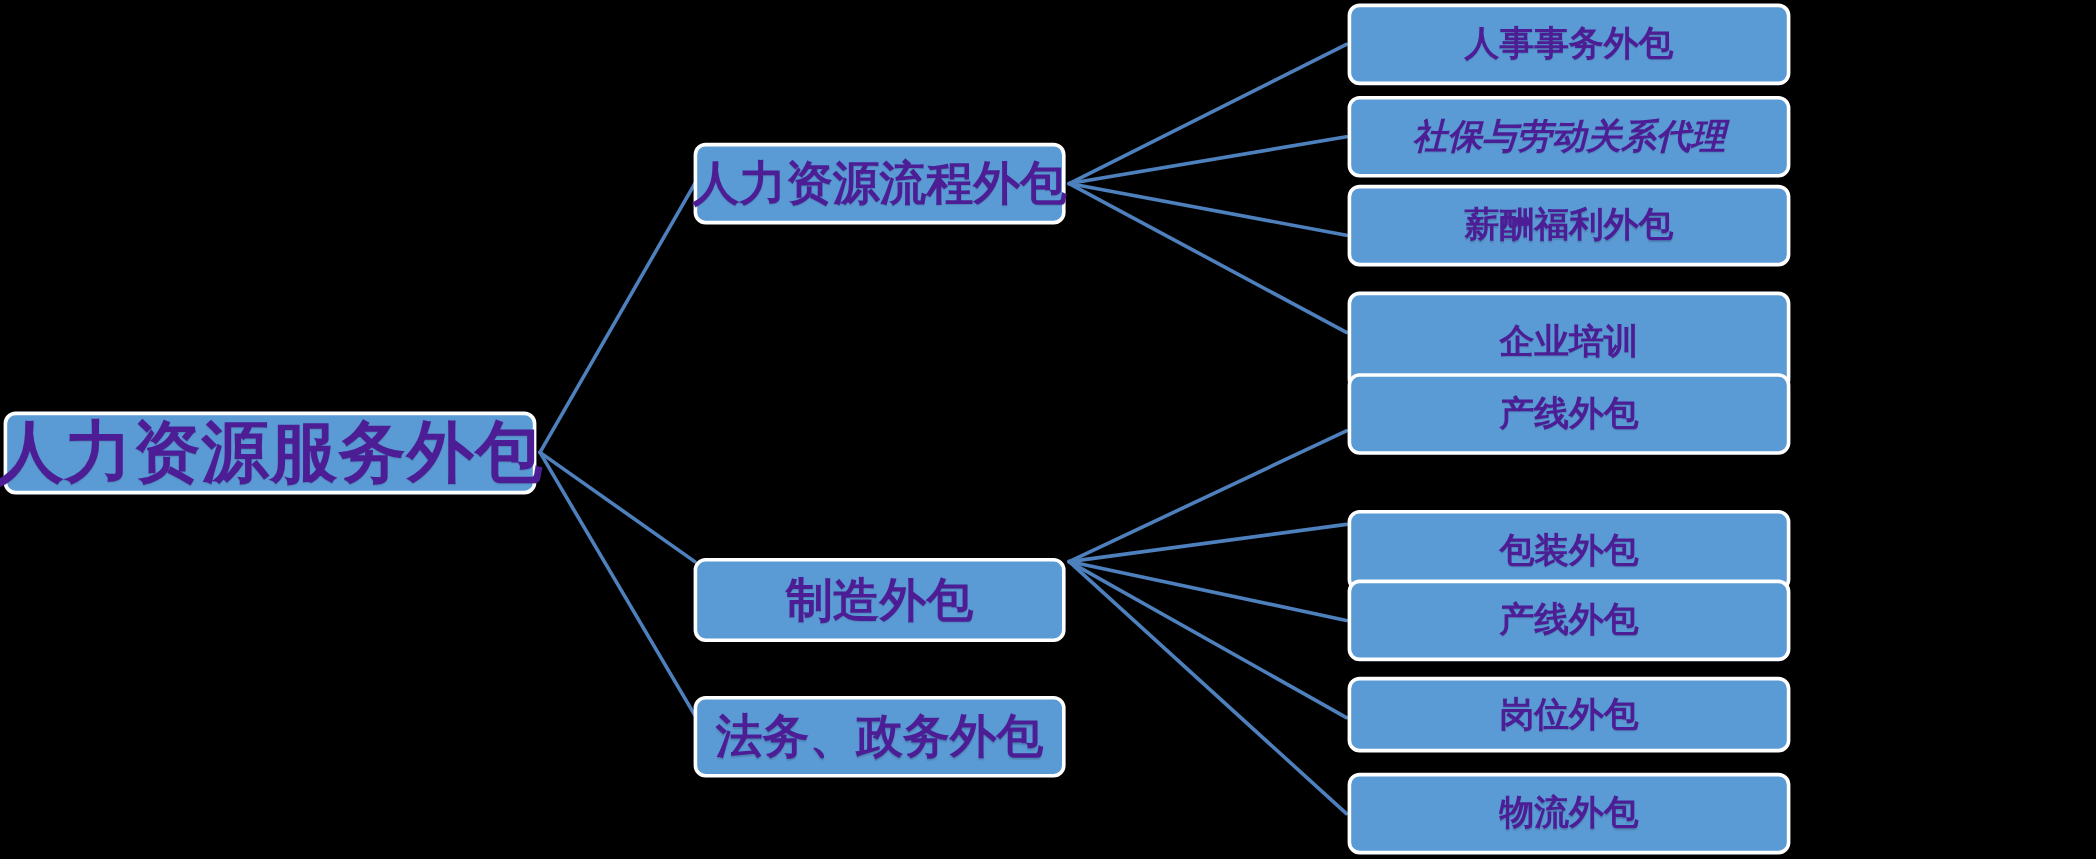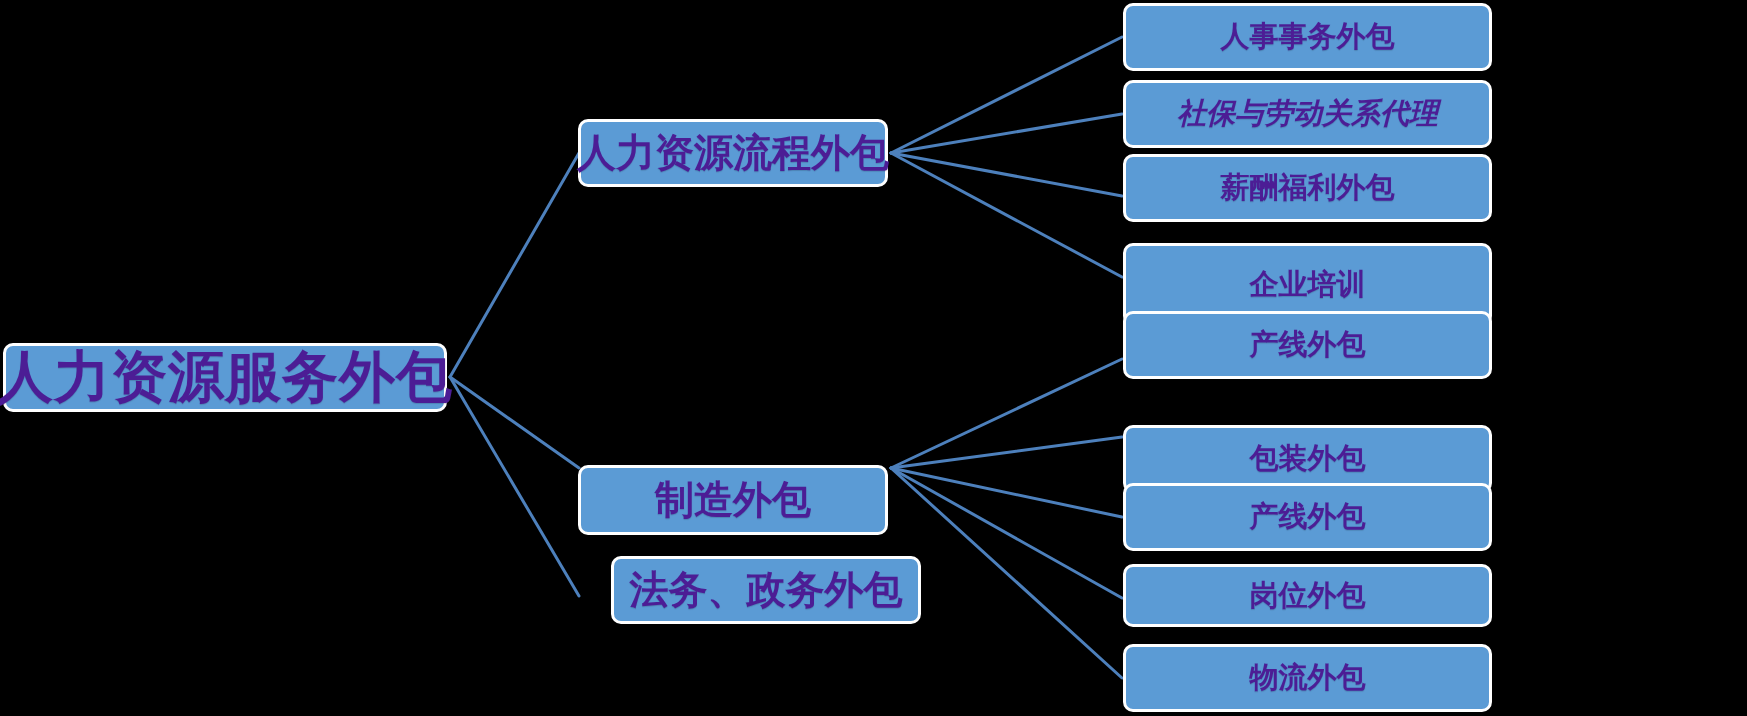--- a/index.html
+++ b/index.html
@@ -41,21 +41,21 @@
     left: 3px;  top: 343px;  width: 444px;  height: 69px;
     font-size: 56px;
     letter-spacing: 1px;
   }
   .node-branch {
     left: 578px; width: 310px; height: 68px;
     font-size: 39px;
   }
   .branch-0 { top: 119px; }
   .branch-1 { top: 433px; height: 70px; margin-top: 32px; }
-  .branch-2 { top: 556px; margin-left: 33px; }
+  .branch-2 { top: 580px; }
   .node-leaf {
     left: 1123px; width: 369px; height: 68px;
     font-size: 29px;
   }
   .leaf-0 { top: 3px; }
   .leaf-1 { top: 80px; font-style: italic; }
   .leaf-2 { top: 154px; }
   .leaf-3 { top: 243px; height: 83px; }
   .leaf-4 { top: 311px; border-radius: 10px; }
   .leaf-5 { top: 425px; }

